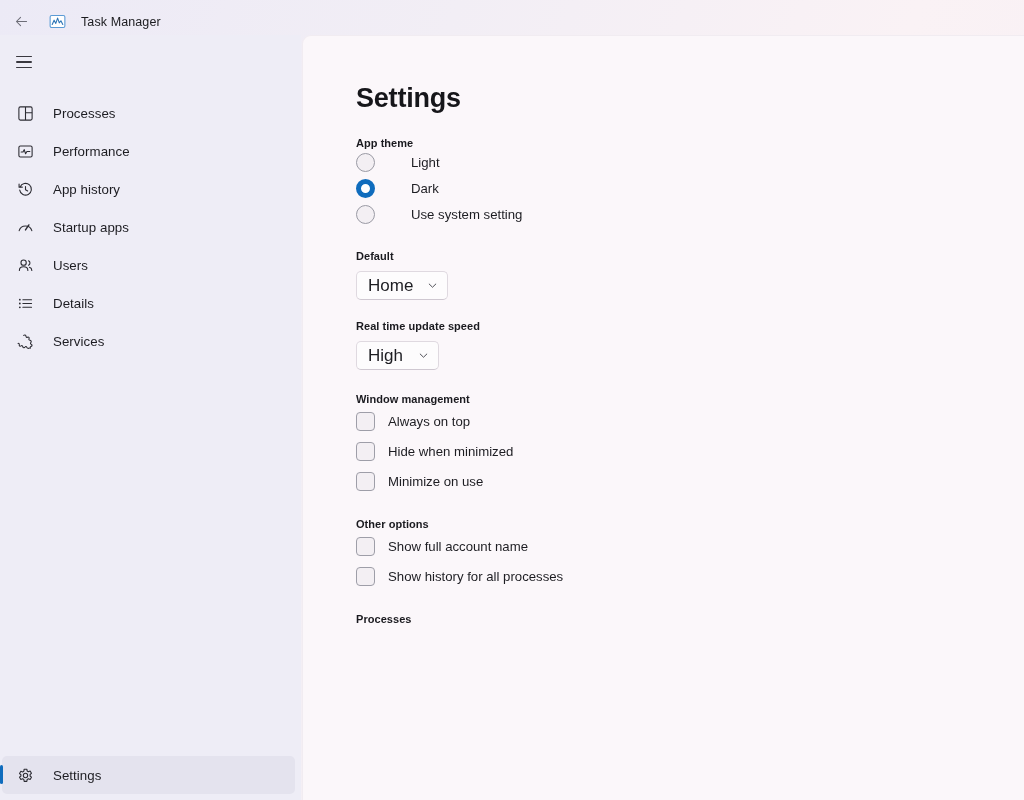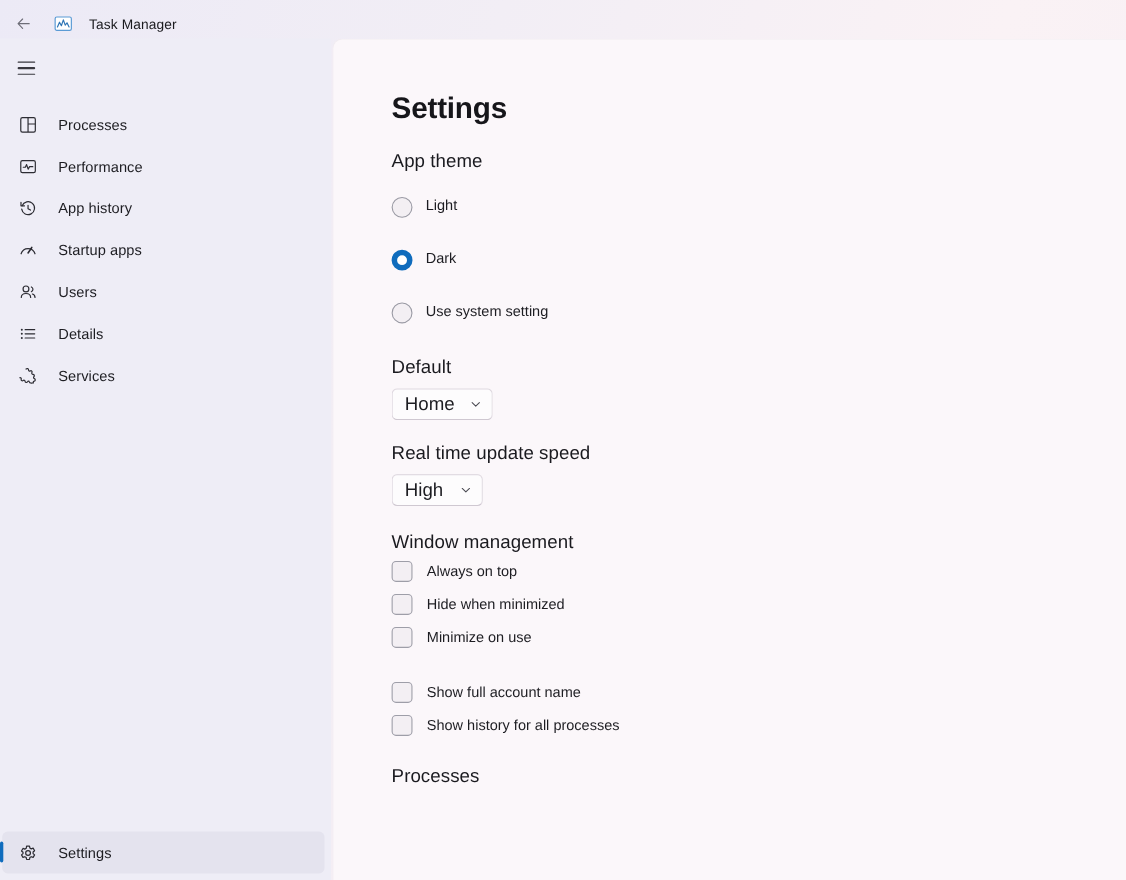--- a/index.html
+++ b/index.html
@@ -78,26 +78,26 @@
     border-left: 1px solid #f1ecf1;
     overflow: hidden;
   }
   .page-title {
     font-size: 27px; font-weight: bold; color: #16161a;
     margin: 47px 0 0 53px; letter-spacing: -.2px;
   }
 
   .section { margin-left: 53px; }
   .section-label {
-    font-size: 17px; font-weight: normal; color: #1a1a1f;
+    font-size: 11px; font-weight: bold; color: #1a1a1f;
     letter-spacing: .05px;
   }
 
   
-  .radio-row { display: flex; align-items: flex-start; height: 26px; margin-top: 22px; }
+  .radio-row { display: flex; align-items: center; height: 26px; margin-top: 0; gap: 24px; }
   .radio {
     width: 19px; height: 19px; border-radius: 50%;
     border: 1.4px solid #9a9aa4; background: #f3eff3;
     flex: 0 0 19px;
   }
   .radio.checked {
     border: 5px solid #0f6cbd; background: #ffffff;
   }
   .radio-label { margin-left: 12px; font-size: 13.2px; color: #1d1d22; }
 
@@ -302,20 +302,21 @@
       <span class="checkbox"></span>
       <span class="check-label">Hide when minimized</span>
     </div>
     <div class="check-row">
       <span class="checkbox"></span>
       <span class="check-label">Minimize on use</span>
     </div>
   </div>
 
   <div class="section gap-lg">
+    <div class="section-label">Other options</div>
 
     <div class="check-row">
       <span class="checkbox"></span>
       <span class="check-label">Show full account name</span>
     </div>
     <div class="check-row">
       <span class="checkbox"></span>
       <span class="check-label">Show history for all processes</span>
     </div>
   </div>

